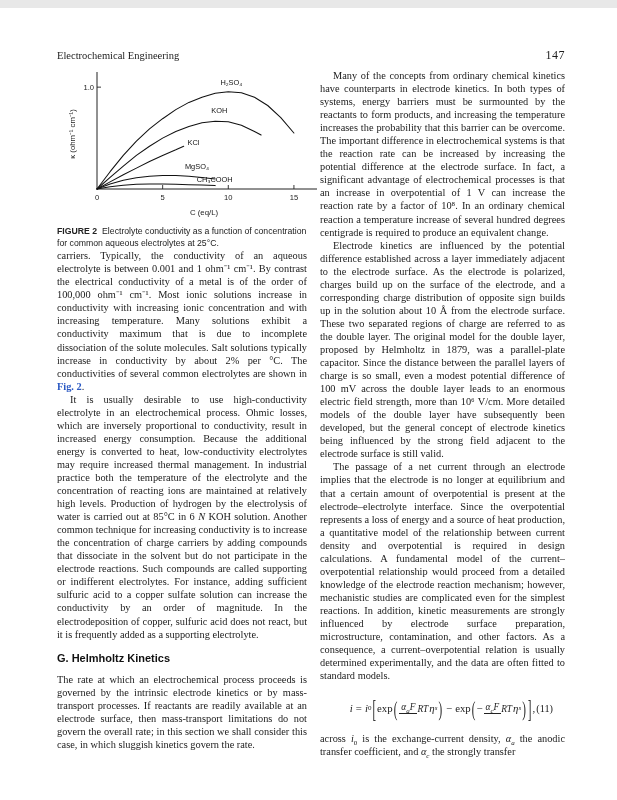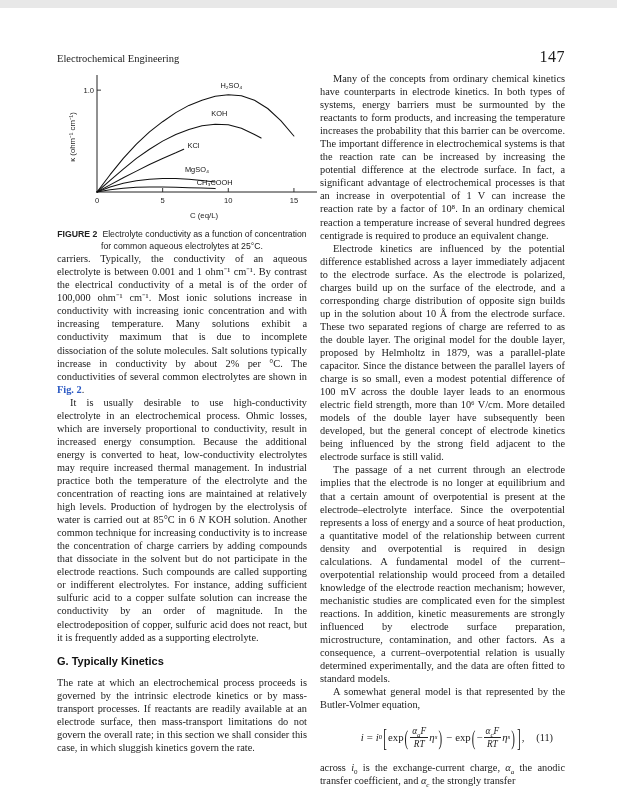--- a/index.html
+++ b/index.html
@@ -5,51 +5,51 @@
   html,body{margin:0;padding:0;background:#e8e8e8;}
   .page{
     width:617px;height:800px;background:#ffffff;box-sizing:border-box;
     padding:40px 28px 0 57px;position:relative;margin:8px auto;
     font-family:"Liberation Serif",serif;color:#1b1b1b;overflow:hidden;
   }
   .running-head{
     display:flex;justify-content:space-between;align-items:baseline;
     width:508px;font-size:10.5px;margin-bottom:6px;
   }
-  .running-head .pagenum{font-size:16px;letter-spacing:.5px;}
+  .running-head .pagenum{font-size:12px;letter-spacing:.5px;}
   .columns{display:flex;gap:13px;margin-top:4px;}
   .col-left{width:250px;}
   .col-right{width:245px;}
   p{margin:0;font-size:10.35px;line-height:13.05px;text-align:justify;text-indent:13px;}
   p.noindent{text-indent:0;}
   .figure{margin:2px 0 8px 0;}
   .figure svg{display:block;margin-left:10px;}
   .chart-tick{font-family:"Liberation Sans",sans-serif;font-size:7.6px;fill:#222;}
   .chart-serieslabel{font-family:"Liberation Sans",sans-serif;font-size:7.4px;fill:#111;}
   .chart-axislabel{font-family:"Liberation Sans",sans-serif;font-size:7.8px;fill:#222;}
   .caption{
     font-family:"Liberation Sans",sans-serif;font-size:8.7px;line-height:11.6px;
-    margin-top:7px;text-align:center;color:#222;
+    margin-top:7px;text-align:left;color:#222;
   }
   .caption b{margin-right:5px;}
   .subhead{
     font-family:"Liberation Sans",sans-serif;font-weight:bold;font-size:11px;
     margin:11px 0 9px 0;color:#111;
   }
   .figlink{color:#2b59c3;text-decoration:none;cursor:pointer;font-weight:bold;}
   .var{font-style:italic;}
   sub{font-size:7px;line-height:0;}
   sub.it{font-style:italic;}
   .equation-row{
     position:relative;display:flex;justify-content:center;align-items:center;
     margin:9px 0 7px 0;font-size:10.8px;min-height:34px;
   }
   .eq{display:inline-flex;align-items:center;white-space:nowrap;}
   .eq .op{padding:0 3px;}
-  .frac{display:inline-flex;flex-direction:column;align-items:center;font-size:9.3px;line-height:10px;margin:0 1px;}
+  .frac{display:inline-flex;flex-direction:row;align-items:center;font-size:9.3px;line-height:10px;margin:0 1px;}
   .frac .num{border-bottom:0.8px solid #222;padding:0 2px 1px 2px;display:block;text-align:center;}
   .frac .den{padding-top:1px;display:block;text-align:center;}
   .bigbracket{display:inline-block;transform:scaleY(2.3);font-size:11px;margin:0 1px;font-weight:400;}
   .bigparen{display:inline-block;transform:scaleY(1.9);font-size:11px;margin:0 1px;}
   .eqnum{position:absolute;right:12px;top:50%;transform:translateY(-50%);font-size:10.3px;}
 </style>
 </head>
 <body>
 
 <div class="page">
@@ -91,32 +91,31 @@
           </svg>
         <figcaption class="caption">
           <b>FIGURE 2</b><span>Electrolyte conductivity as a function of concentration for common aqueous electrolytes at 25°C.</span>
         </figcaption>
       </figure>
 
       <p class="noindent"><span>carriers. Typically, the conductivity of an aqueous electrolyte is between 0.001 and 1 ohm⁻¹ cm⁻¹. By contrast the electrical conductivity of a metal is of the order of 100,000 ohm⁻¹ cm⁻¹. Most ionic solutions increase in conductivity with increasing ionic concentration and with increasing temperature. Many solutions exhibit a conductivity maximum that is due to incomplete dissociation of the solute molecules. Salt solutions typically increase in conductivity by about 2% per °C. The conductivities of several common electrolytes are shown in </span><a class="figlink">Fig. 2</a><span>.</span></p>
 
       <p><span>It is usually desirable to use high-conductivity electrolyte in an electrochemical process. Ohmic losses, which are inversely proportional to conductivity, result in increased energy consumption. Because the additional energy is converted to heat, low-conductivity electrolytes may require increased thermal management. In industrial practice both the temperature of the electrolyte and the concentration of reacting ions are maintained at relatively high levels. Production of hydrogen by the electrolysis of water is carried out at 85°C in 6 </span><span class="var">N</span><span> KOH solution. Another common technique for increasing conductivity is to increase the concentration of charge carriers by adding compounds that dissociate in the solvent but do not participate in the electrode reactions. Such compounds are called supporting or indifferent electrolytes. For instance, adding sufficient sulfuric acid to a copper sulfate solution can increase the conductivity by an order of magnitude. In the electrodeposition of copper, sulfuric acid does not react, but it is frequently added as a supporting electrolyte.</span></p>
 
-      <h3 class="subhead">G. Typically Kinetics</h3>
+      <h3 class="subhead">G. Helmholtz Kinetics</h3>
 
       <p class="noindent">The rate at which an electrochemical process proceeds is governed by the intrinsic electrode kinetics or by mass-transport processes. If reactants are readily available at an electrode surface, then mass-transport limitations do not govern the overall rate; in this section we shall consider this case, in which sluggish kinetics govern the rate.</p>
 
     </div>
 
     <div class="col col-right">
 
       <p>Many of the concepts from ordinary chemical kinetics have counterparts in electrode kinetics. In both types of systems, energy barriers must be surmounted by the reactants to form products, and increasing the temperature increases the probability that this barrier can be overcome. The important difference in electrochemical systems is that the reaction rate can be increased by increasing the potential difference at the electrode surface. In fact, a significant advantage of electrochemical processes is that an increase in overpotential of 1 V can increase the reaction rate by a factor of 10⁸. In an ordinary chemical reaction a temperature increase of several hundred degrees centigrade is required to produce an equivalent change.</p>
       <p>Electrode kinetics are influenced by the potential difference established across a layer immediately adjacent to the electrode surface. As the electrode is polarized, charges build up on the surface of the electrode, and a corresponding charge distribution of opposite sign builds up in the solution about 10 Å from the electrode surface. These two separated regions of charge are referred to as the double layer. The original model for the double layer, proposed by Helmholtz in 1879, was a parallel-plate capacitor. Since the distance between the parallel layers of charge is so small, even a modest potential difference of 100 mV across the double layer leads to an enormous electric field strength, more than 10⁶ V/cm. More detailed models of the double layer have subsequently been developed, but the general concept of electrode kinetics being influenced by the strong field adjacent to the electrode surface is still valid.</p>
       <p>The passage of a net current through an electrode implies that the electrode is no longer at equilibrium and that a certain amount of overpotential is present at the electrode–electrolyte interface. Since the overpotential represents a loss of energy and a source of heat production, a quantitative model of the relationship between current density and overpotential is required in design calculations. A fundamental model of the current–overpotential relationship would proceed from a detailed knowledge of the electrode reaction mechanism; however, mechanistic studies are complicated even for the simplest reactions. In addition, kinetic measurements are strongly influenced by electrode surface preparation, microstructure, contamination, and other factors. As a consequence, a current–overpotential relation is usually determined experimentally, and the data are often fitted to standard models.</p>
-      <p>A somewhat general model is that represented by the Butler-Volmer equation,</p>
 
       <div class="equation-row">
         <span class="eq">
           <span class="var">i</span>
           <span class="op">=</span>
           <span class="var">i</span>
             <sub>0</sub>
           <span class="bigbracket">[</span>
           <span>exp</span>
           <span class="bigparen">(</span>
@@ -137,17 +136,17 @@
           </span>
           <span class="var">η</span>
             <sub class="it">s</sub>
           <span class="bigparen">)</span>
           <span class="bigbracket">]</span>
             <span>,</span>
         </span>
         <span class="eqnum">(11)</span>
       </div>
 
-      <p class="noindent"><span>across </span><span class="var">i</span><sub>0</sub><span> is the exchange-current charge, </span><span class="var">α</span><sub class="it">a</sub><span> the anodic transfer coefficient, and </span><span class="var">α</span><sub class="it">c</sub><span> the strongly transfer</span></p>
+      <p class="noindent"><span>across </span><span class="var">i</span><sub>0</sub><span> is the exchange-current density, </span><span class="var">α</span><sub class="it">a</sub><span> the anodic transfer coefficient, and </span><span class="var">α</span><sub class="it">c</sub><span> the strongly transfer</span></p>
 
     </div>
   </div>
 </div>
 
 </body></html>

